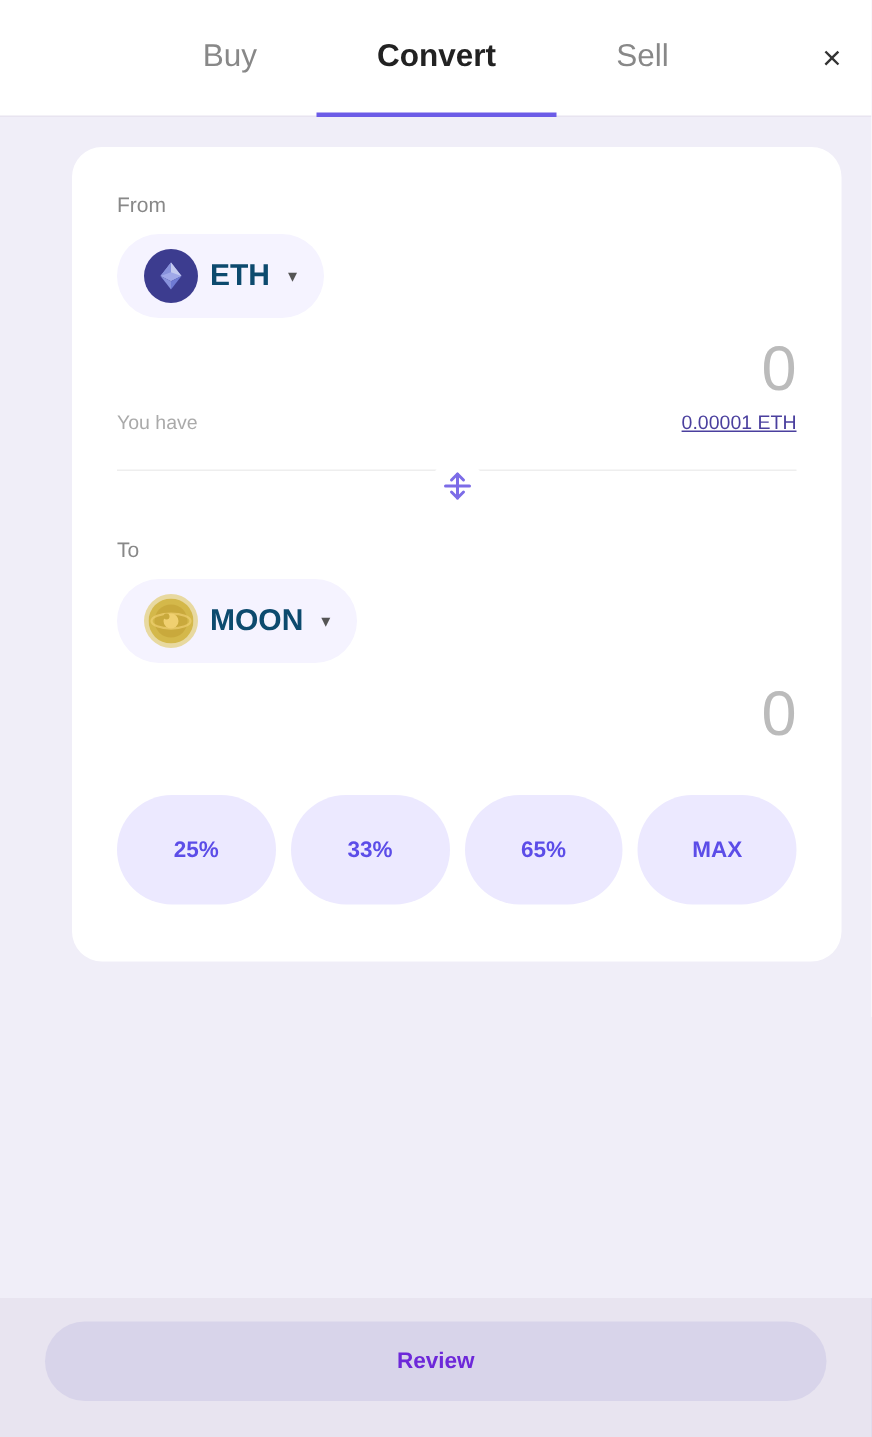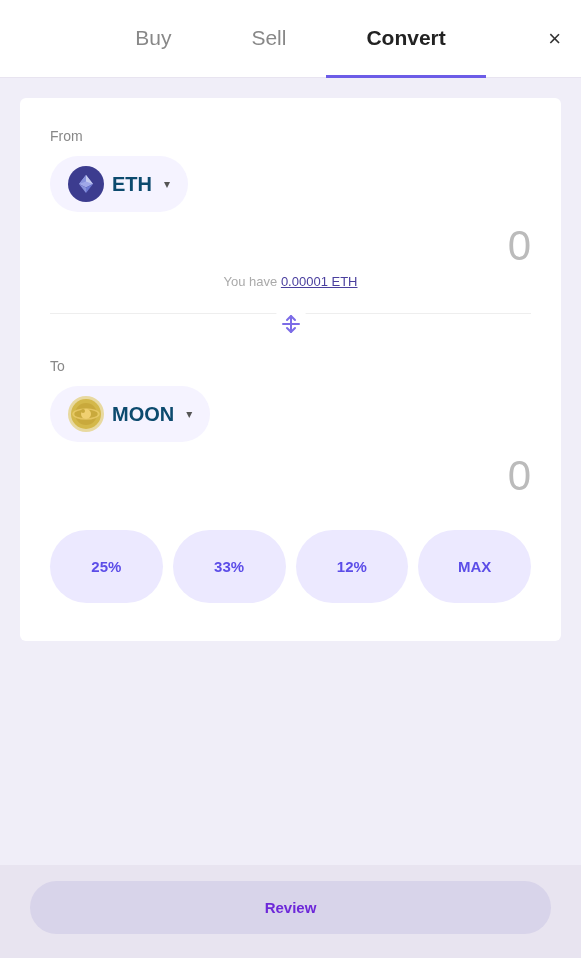--- a/index.html
+++ b/index.html
@@ -64,25 +64,26 @@
     .main {
       flex: 1;
       padding: 20px 20px 0 20px;
       display: flex;
       flex-direction: column;
     }
 
     
     .card {
       background: #ffffff;
-      border-radius: 6px;
+      border-radius: 20px;
       padding: 30px 30px 30px 30px;
       display: flex;
       flex-direction: column;
       gap: 0;
+      margin-left: 28px;
     }
 
     
     .section-label {
       font-size: 14px;
       color: #888;
       margin-bottom: 12px;
       font-weight: 500;
     }
 
@@ -126,21 +127,21 @@
       margin-top: 10px;
       margin-bottom: 4px;
     }
     .amount-value {
       font-size: 42px;
       color: #bbb;
       font-weight: 300;
     }
     .balance-row {
       display: flex;
-      justify-content: center;
+      justify-content: space-between;
       margin-bottom: 20px;
     }
     .balance-text {
       font-size: 13px;
       color: #aaa;
     }
     .balance-amount {
       font-size: 13px;
       color: #4a3f9e;
       text-decoration: underline;
@@ -233,25 +234,25 @@
     }
   </style>
 </head>
 <body>
 
 <div class="header">
   <div class="tabs">
     <div class="tab">
       <span>Buy</span>
     </div>
+    <div class="tab active">
+      <span>Convert</span>
+    </div>
     <div class="tab">
       <span>Sell</span>
-    </div>
-    <div class="tab active">
-      <span>Convert</span>
     </div>
   </div>
   <button class="close-btn">×</button>
 </div>
 
 <div class="main">
   <div class="card">
 
     <div>
       <div class="section-label">From</div>
@@ -313,21 +314,21 @@
       </div>
 
       <div class="to-amount-row">
         <span class="amount-value">0</span>
       </div>
     </div>
 
     <div class="pct-row">
       <button class="pct-btn">25%</button>
       <button class="pct-btn">33%</button>
-      <button class="pct-btn">12%</button>
+      <button class="pct-btn">65%</button>
       <button class="pct-btn">MAX</button>
     </div>
 
   </div>
 </div>
 
 <div class="bottom-bar">
   <button class="review-btn">Review</button>
 </div>
 

